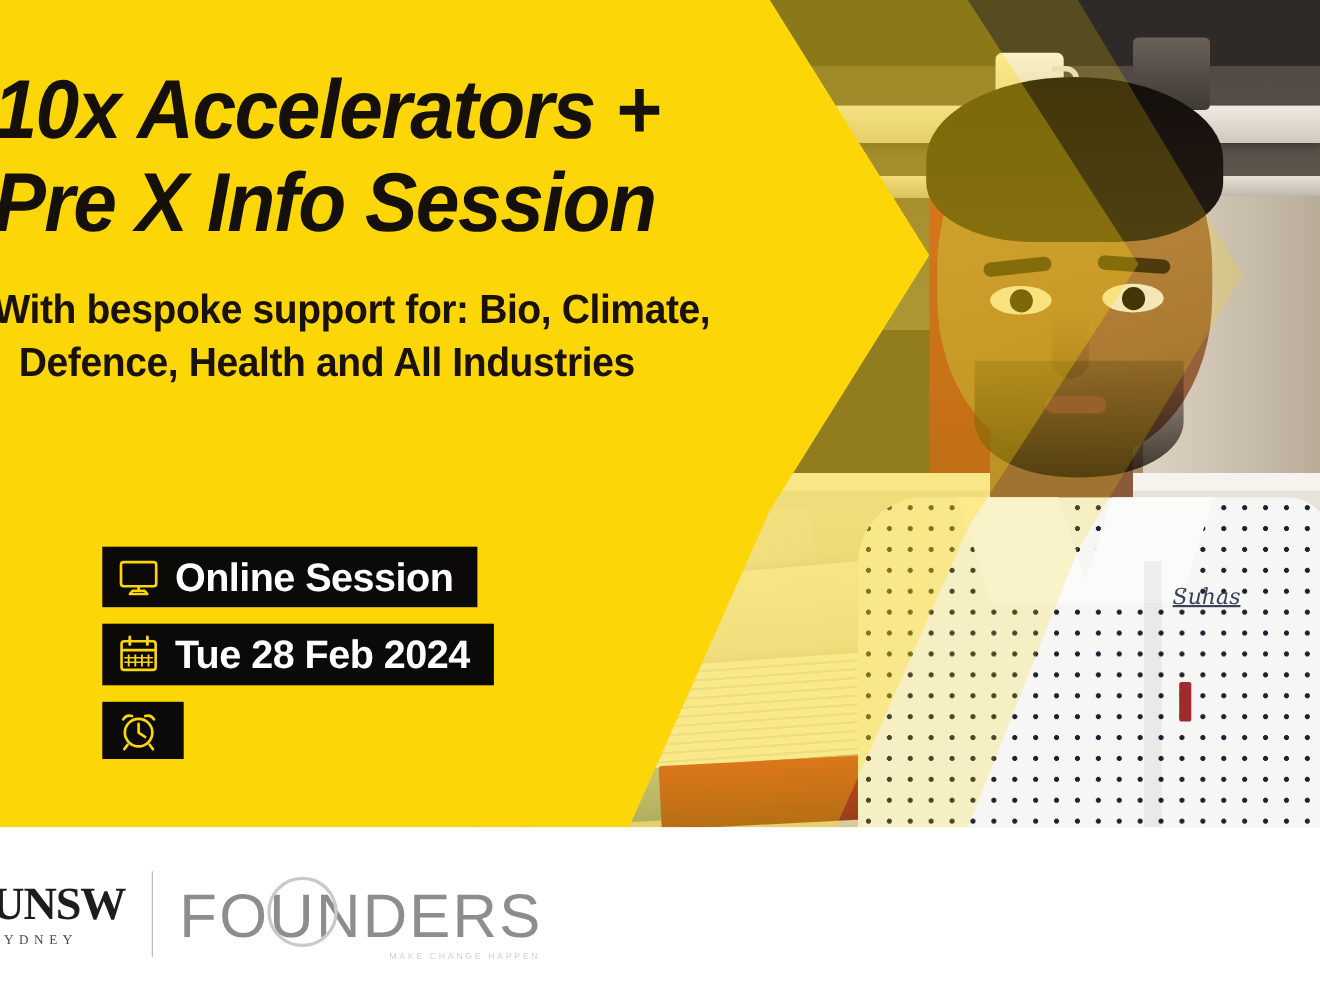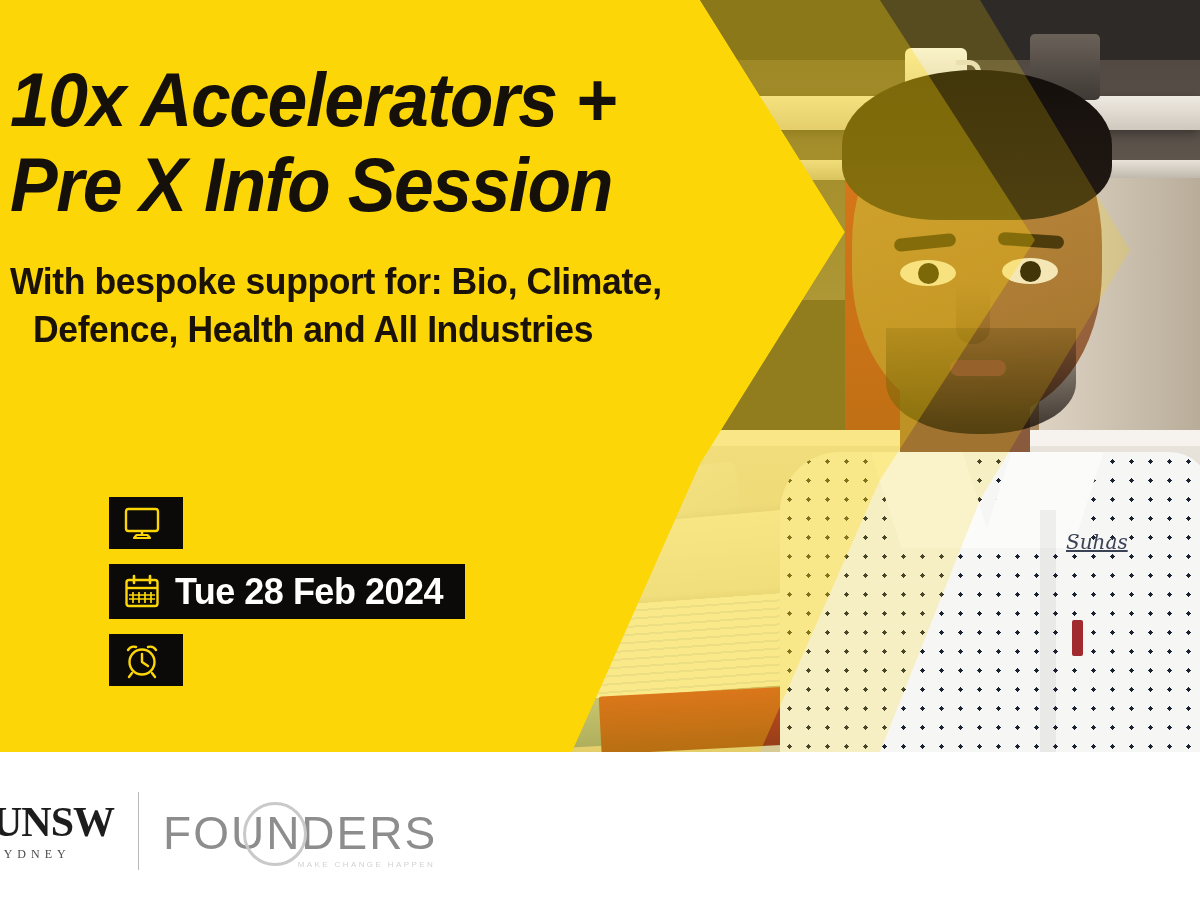--- a/index.html
+++ b/index.html
@@ -84,21 +84,21 @@
 
   
   .chev-solid{position:absolute;left:0;top:0;width:1200px;height:752px;background:#FCD606;
     clip-path:polygon(0 0, 700px 0, 845px 232px, 700px 464px, 572px 752px, 0 752px);}
   .chev-ghost{position:absolute;left:0;top:0;width:1200px;height:752px;background:rgba(252,214,6,.45);
     clip-path:polygon(700px 0, 880px 0, 1035px 240px, 880px 480px, 760px 752px, 572px 752px, 700px 464px, 845px 232px);}
   .chev-ghost2{position:absolute;left:0;top:0;width:1200px;height:752px;background:rgba(252,214,6,.20);
     clip-path:polygon(880px 0, 980px 0, 1130px 250px, 980px 500px, 880px 752px, 760px 752px, 880px 480px, 1035px 240px);}
 
   
-  .copy{position:absolute;left:16px;top:0;width:700px;height:768px;}
+  .copy{position:absolute;left:0;top:0;width:700px;height:768px;}
   .headline{position:absolute;left:-6px;top:62px;width:706px;
     font-size:76px;line-height:.99;font-weight:bold;font-style:italic;color:#15100a;
     letter-spacing:-1.5px;transform:scaleX(.94);transform-origin:left top;white-space:nowrap;}
   .headline .l2{display:block;margin-top:10px;}
   .subhead{position:absolute;left:-6px;top:258px;width:720px;
     font-size:37px;line-height:1.3;font-weight:bold;color:#1a1208;letter-spacing:-.4px;
     transform:scaleX(.96);transform-origin:left top;white-space:nowrap;}
   .subhead .s2{display:block;padding-left:24px;}
 
   
@@ -110,21 +110,21 @@
   
   .footer{position:absolute;left:0;top:752px;width:1200px;height:125px;background:#ffffff;text-decoration:underline;}
   .logo-lockup{position:absolute;left:-14px;top:40px;display:flex;align-items:center;gap:24px;}
   .unsw{display:flex;flex-direction:column;align-items:flex-start;padding-left:6px;}
   .unsw-word{font-size:42px;font-weight:bold;color:#1d1d1d;letter-spacing:-1px;
     font-family:"Liberation Serif","DejaVu Serif",serif;line-height:1;}
   .unsw-sub{font-size:12px;color:#4a4a4a;letter-spacing:5px;margin-top:4px;
     font-family:"Liberation Serif","DejaVu Serif",serif;}
   .divider{width:1px;height:78px;background:#b9b9b9;}
   .founders{position:relative;padding-top:4px;}
-  .founders-word{font-size:46px;color:#8d8d8d;letter-spacing:2px;line-height:1;
+  .founders-word{font-size:56px;color:#8d8d8d;letter-spacing:2px;line-height:1;
     font-family:"Liberation Sans","DejaVu Sans",sans-serif;font-weight:normal;}
   .u-ring{position:absolute;left:80px;top:-4px;width:58px;height:58px;border:3px solid #c9c9c9;border-radius:50%;}
   .founders-tag{position:absolute;right:2px;bottom:-13px;font-size:8px;color:#d2d2d2;letter-spacing:2.4px;white-space:nowrap;text-align:right;}
 </style>
 </head>
 <body>
 
 <div class="banner">
 
   <div class="photo">
@@ -184,20 +184,21 @@
     </div>
 
     <div class="chips">
 
       <div class="chip">
         <svg class="chip-icon" viewBox="0 0 38 38">
           <rect x="3" y="5" width="32" height="22" rx="2.5" fill="none" stroke="#FCD606" stroke-width="2.4"></rect>
           <path d="M19 27 v4" stroke="#FCD606" stroke-width="2.4"></path>
           <path d="M11 34 h16 l-2.5-3 h-11 z" fill="none" stroke="#FCD606" stroke-width="2.2" stroke-linejoin="round"></path>
         </svg>
+        <span class="chip-label">Online Session</span>
       </div>
 
       <div class="chip">
         <svg class="chip-icon" viewBox="0 0 38 38">
           <rect x="3.5" y="7" width="31" height="26" rx="2.5" fill="none" stroke="#FCD606" stroke-width="2.4"></rect>
           <path d="M3.5 15 H34.5" stroke="#FCD606" stroke-width="2.4"></path>
           <path d="M11 3 v7 M27 3 v7" stroke="#FCD606" stroke-width="2.6" stroke-linecap="round"></path>
           <path d="M10 19 v11 M16 19 v11 M22 19 v11 M28 19 v11" stroke="#FCD606" stroke-width="1.7"></path>
           <path d="M6 22 H32 M6 26 H32" stroke="#FCD606" stroke-width="1.4"></path>
         </svg>

